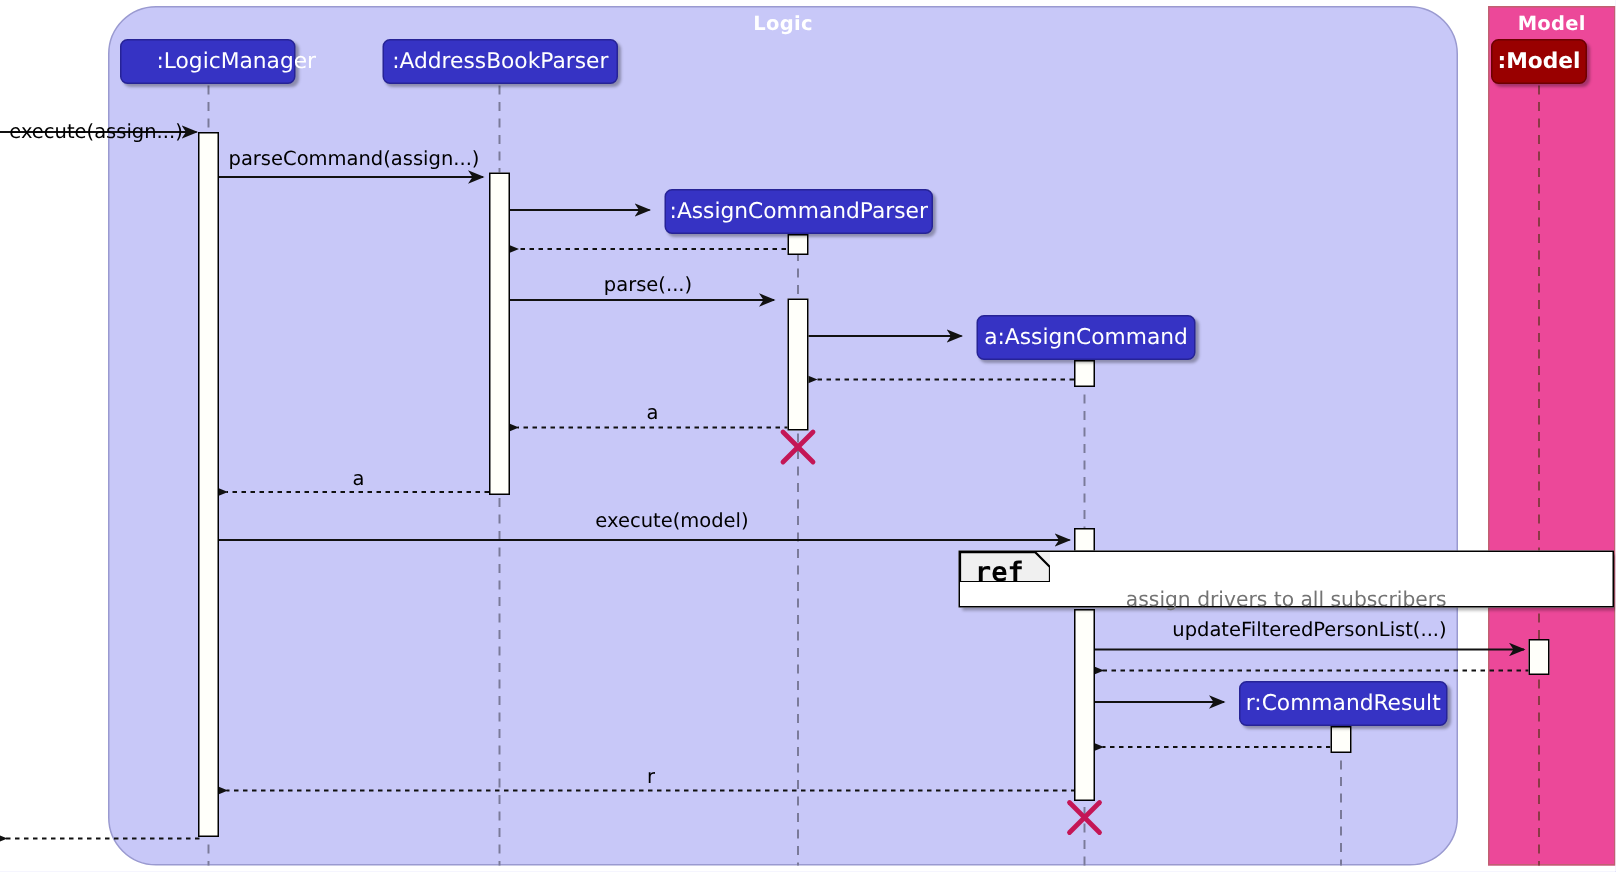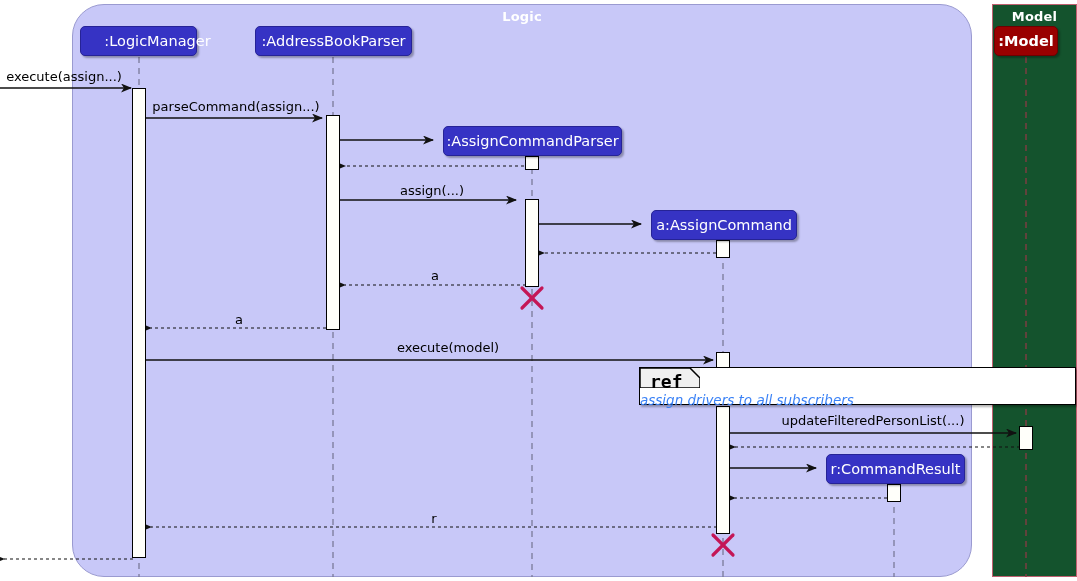--- a/index.html
+++ b/index.html
@@ -30,21 +30,21 @@
     position: absolute;
     box-sizing: border-box;
     border: 1px solid #8b8bbf;
   }
   .pkg-logic {
     background: #c8c8f8;
     border-color: #9a9ad0;
     border-radius: 32px;
   }
   .pkg-model {
-    background: #14532d;
+    background: #ec4899;
     border-color: #c06070;
   }
   .pkg-title {
     position: absolute;
     top: 4px;
     width: 100%;
     text-align: center;
     color: #ffffff;
     font-weight: bold;
     font-size: 13px;
@@ -117,25 +117,24 @@
     font-size: 18px;
     font-weight: bold;
     font-family: "DejaVu Sans Mono", "Liberation Mono", monospace;
     color: #000;
   }
   .ref-body-text {
     position: absolute;
     left: 0;
     right: 0;
     top: 24px;
-    text-align: left;
+    text-align: center;
     font-size: 13.5px;
-    color: #3b82f6;
+    color: #737373;
     font-family: "DejaVu Sans", "Liberation Sans", sans-serif;
-    font-style: italic;
   }
 </style>
 </head>
 <body>
 
 <div id="canvas">
 
   <div class="pkg pkg-logic" style="left:72px; top:4px; width:900px; height:573px;">
     <div class="pkg-title">Logic</div>
   </div>
@@ -271,25 +270,25 @@
   </div>
 
   <div class="participant blue" style="left:826px; top:454px; width:139px; height:30px;">
     <span>r:CommandResult</span>
   </div>
 
   <div class="participant darkred" style="left:994px; top:26px; width:64px; height:30px;">
     <span>:Model</span>
   </div>
 
-  <div class="msg-label center" style="left:64px; top:70px;text-align:right;">execute(assign...)</div>
+  <div class="msg-label center" style="left:64px; top:82px;text-align:right;">execute(assign...)</div>
 
   <div class="msg-label center" style="left:236px; top:100px;">parseCommand(assign...)</div>
 
-  <div class="msg-label center" style="left:432px; top:184px;">assign(...)</div>
+  <div class="msg-label center" style="left:432px; top:184px;">parse(...)</div>
 
   <div class="msg-label center" style="left:435px; top:269px;">a</div>
 
   <div class="msg-label center" style="left:239px; top:313px;">a</div>
 
   <div class="msg-label center" style="left:448px; top:341px;">execute(model)</div>
 
   <div class="msg-label center" style="left:873px; top:414px;">updateFilteredPersonList(...)</div>
 
   <div class="msg-label center" style="left:434px; top:512px;">r</div>

